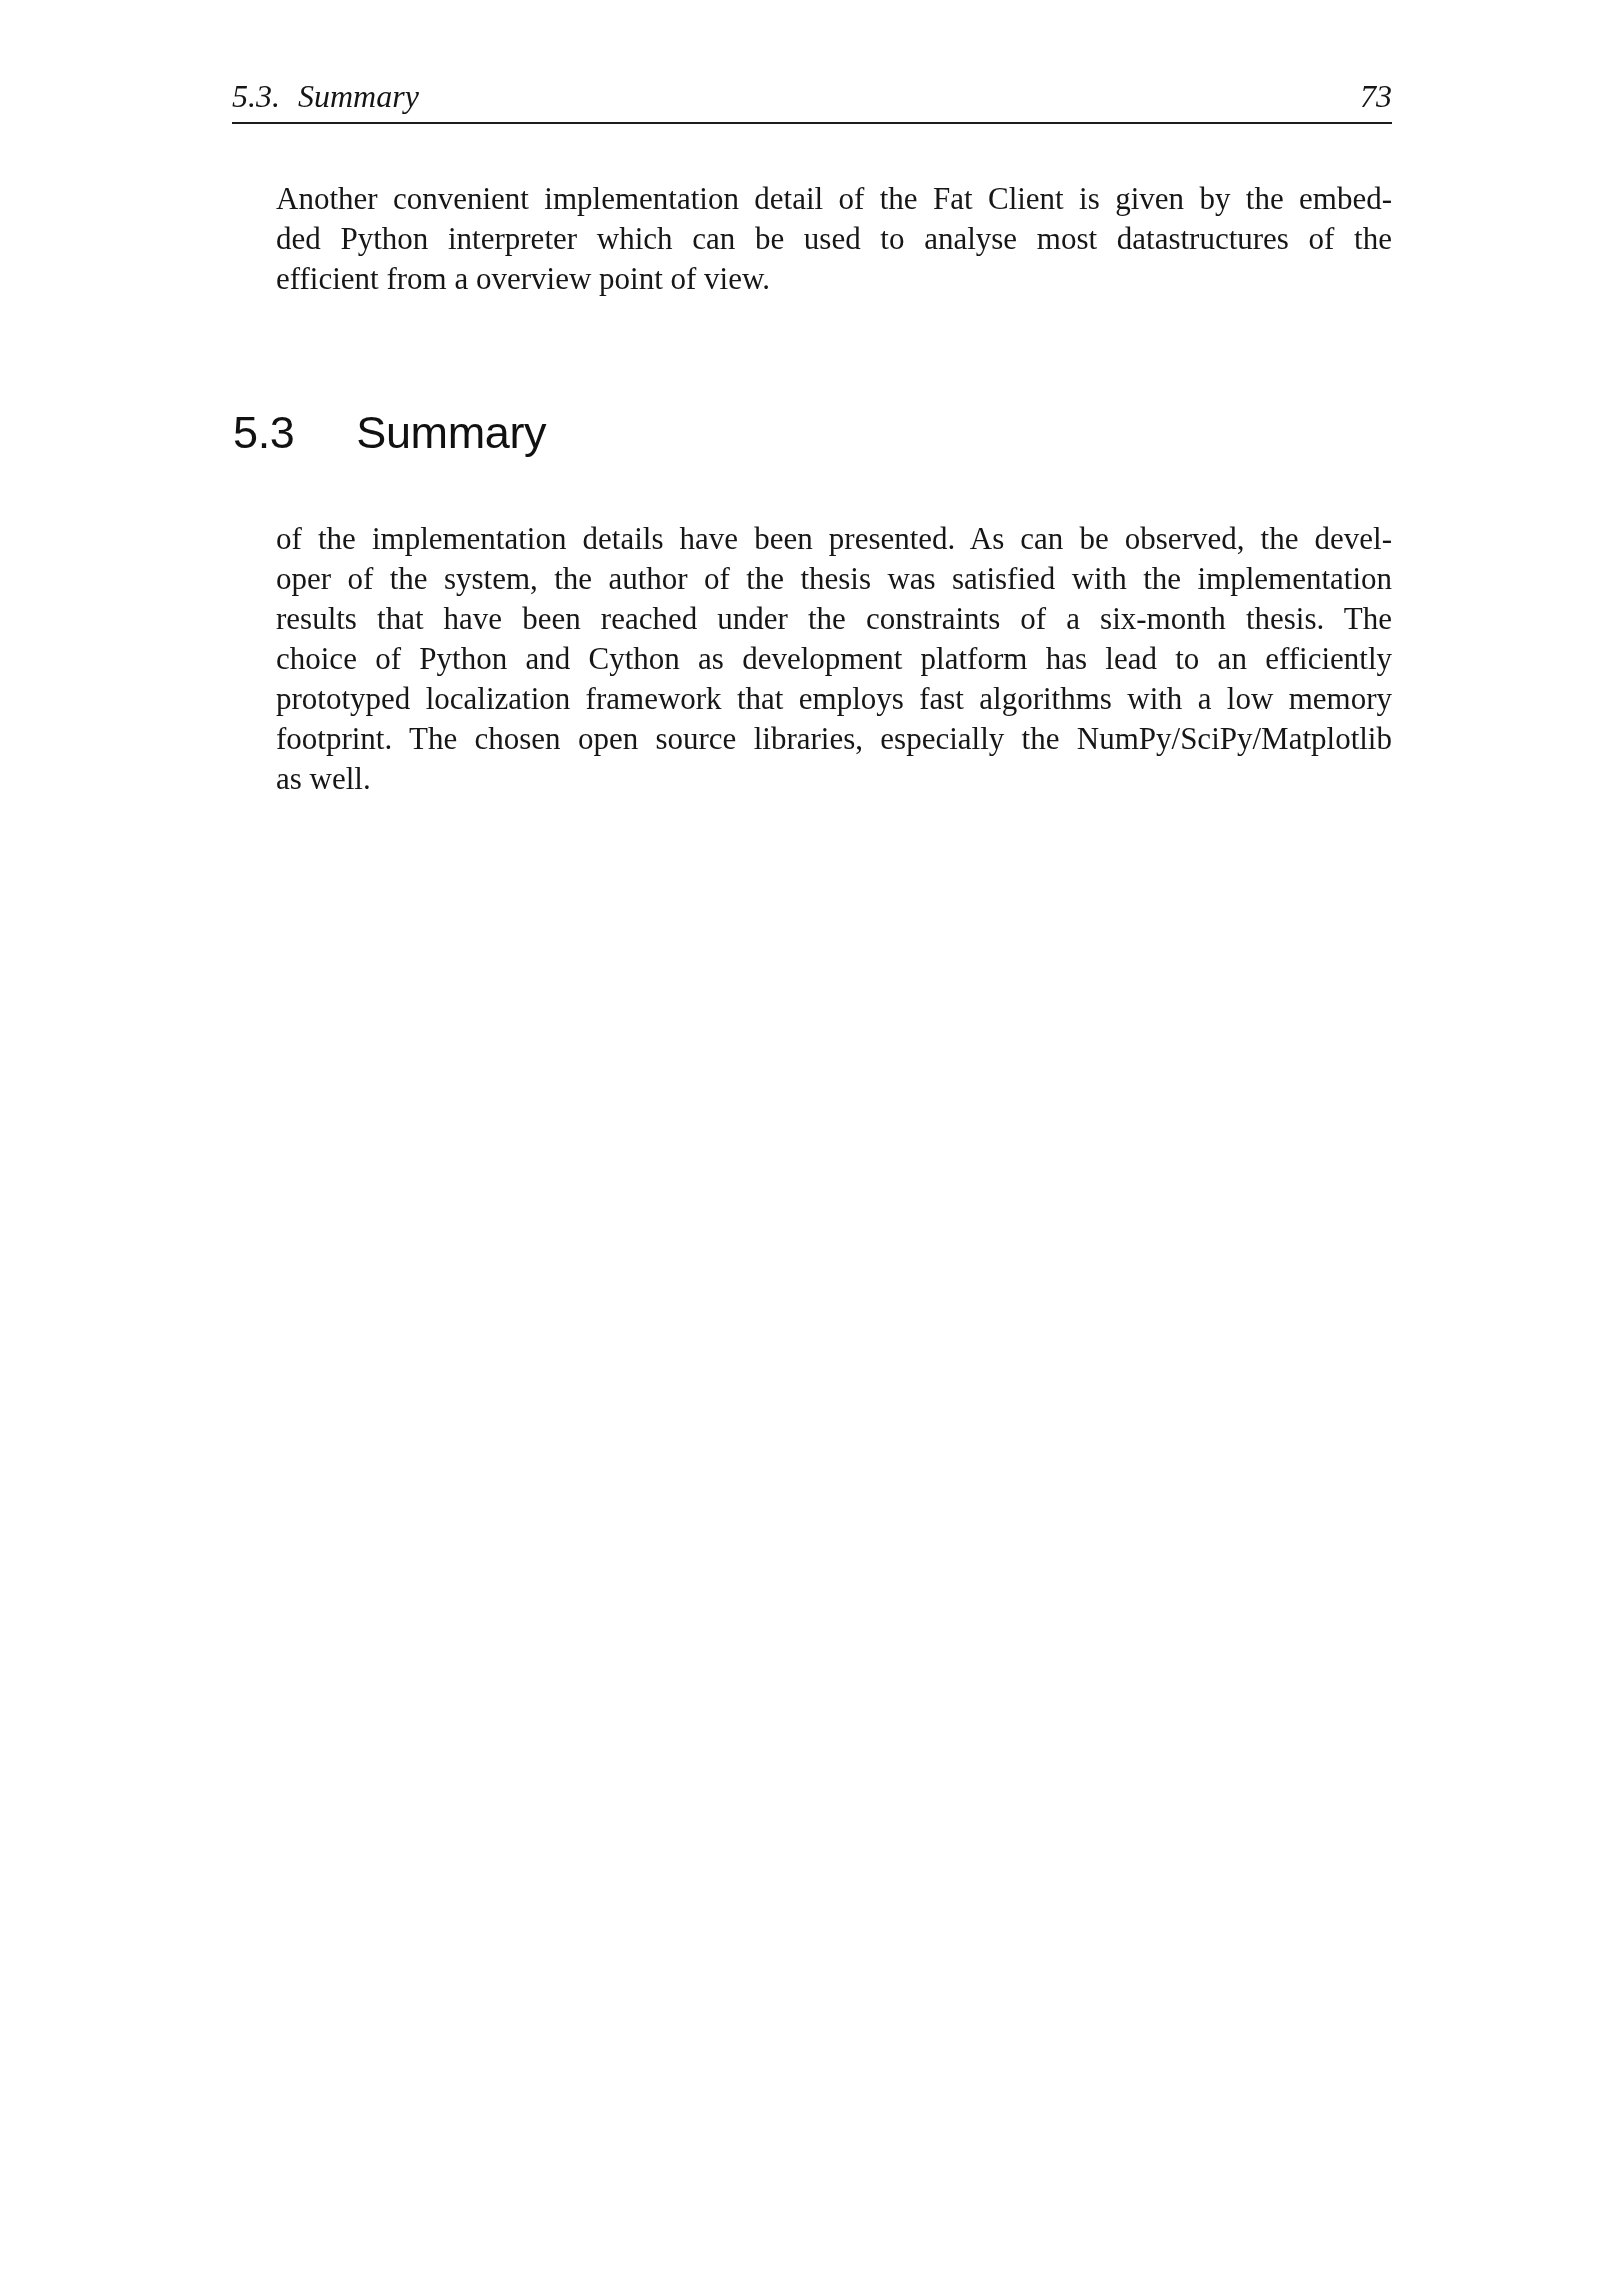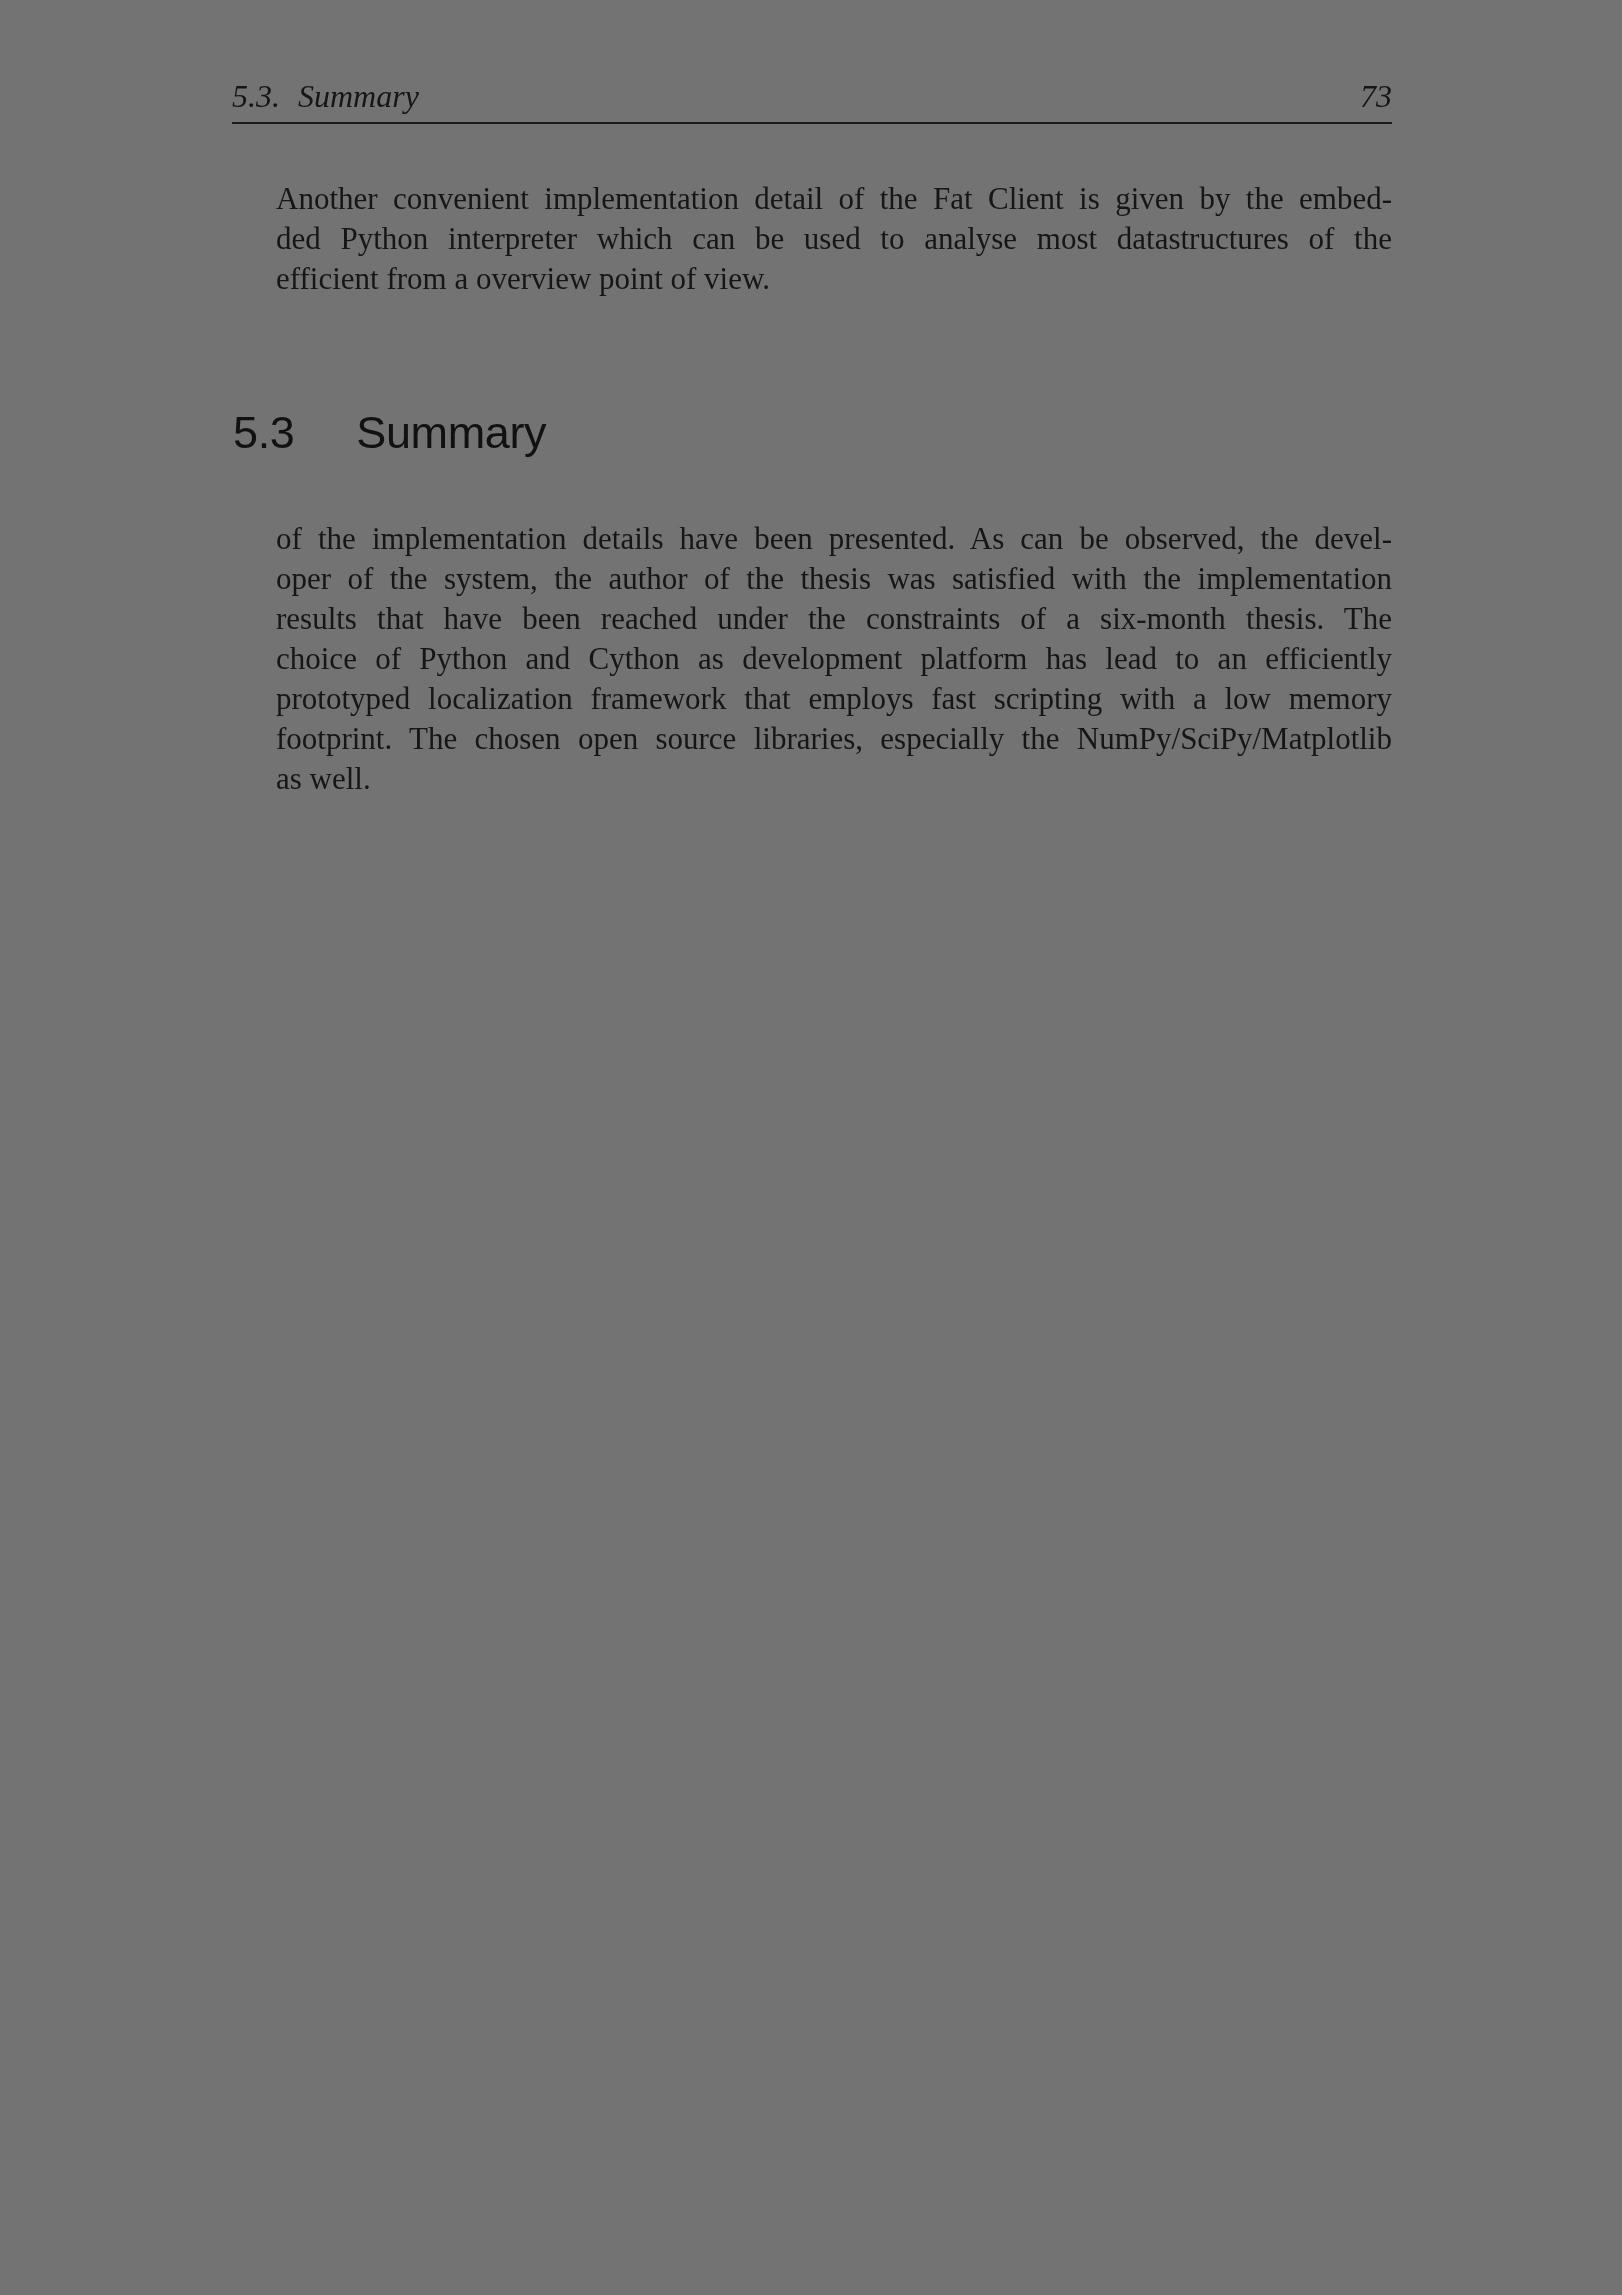--- a/index.html
+++ b/index.html
@@ -4,21 +4,21 @@
 <style>
   html, body {
     margin: 0;
     padding: 0;
     background: #e8e8e8;
   }
   .page {
     position: relative;
     width: 1623px;
     height: 2295px;
-    background: #737373;
+    background: #ffffff;
     font-family: "Liberation Serif", serif;
     color: #161616;
     overflow: hidden;
   }
   
   .running-header {
     position: absolute;
     left: 232px;
     width: 1160px;
     top: 78px;
@@ -94,19 +94,19 @@
 
   <h2 class="section-heading">
     <span class="sec-num">5.3</span><span class="sec-title">Summary</span>
   </h2>
 
   <section class="para para-summary">
     <div class="line">of the implementation details have been presented. As can be observed, the devel-</div>
     <div class="line">oper of the system, the author of the thesis was satisfied with the implementation</div>
     <div class="line">results that have been reached under the constraints of a six-month thesis. The</div>
     <div class="line">choice of Python and Cython as development platform has lead to an efficiently</div>
-    <div class="line">prototyped localization framework that employs fast scripting with a low memory</div>
+    <div class="line">prototyped localization framework that employs fast algorithms with a low memory</div>
     <div class="line">footprint. The chosen open source libraries, especially the NumPy/SciPy/Matplotlib</div>
     <div class="line line-last">as well.</div>
   </section>
 
 </div>
 
 
 </body></html>

